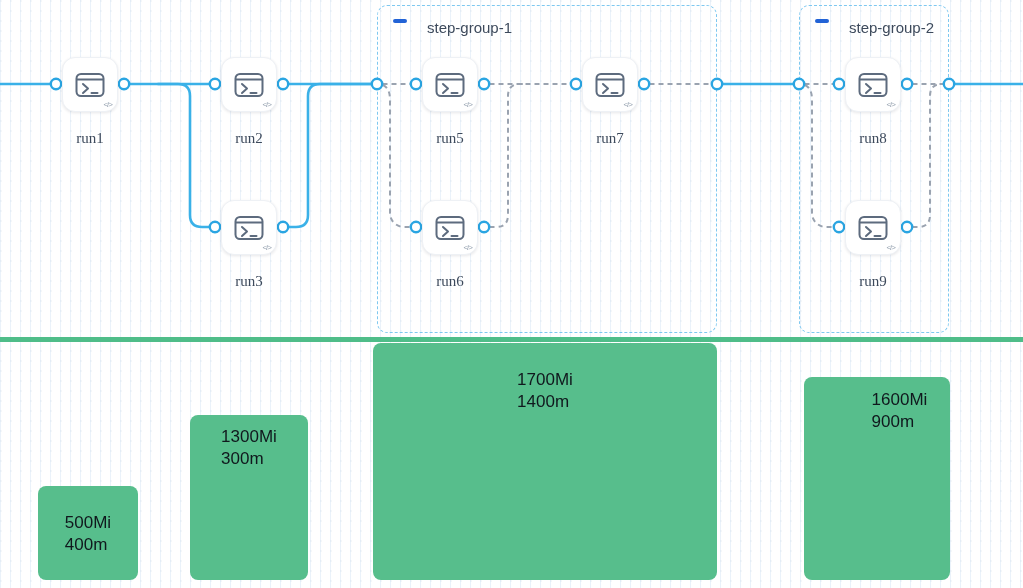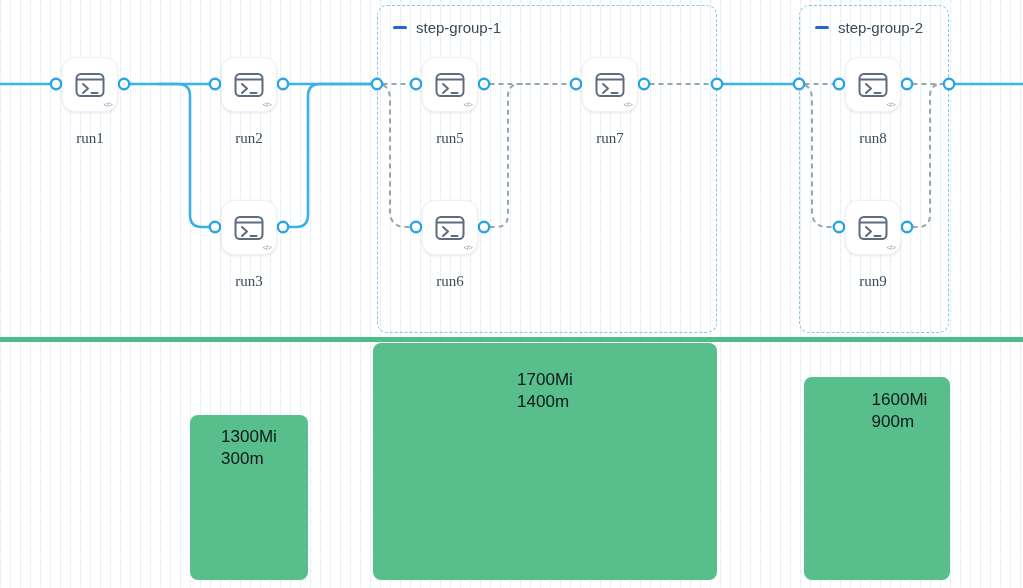--- a/index.html
+++ b/index.html
@@ -15,21 +15,21 @@
     position:relative;width:1023px;height:588px;
     background:
       radial-gradient(circle 1.1px at 1px 1px, var(--grid-dot) 60%, transparent 65%) 0 0/10px 10px,
       linear-gradient(to right, var(--grid-line) 1px, transparent 1px) 0 0/10px 10px,
       #fff;
   }
   .group{
     position:absolute;top:5px;height:328px;
     border:1.6px dashed var(--group-border);border-radius:10px;
   }
-  .group-header{display:flex;align-items:center;gap:9px;padding:13px 0 0 15px;}
+  .group-header{display:flex;gap:20px;padding:13px 0 0 15px;}
   .group-dash{width:14px;height:3.5px;border-radius:2px;background:var(--group-dash);display:inline-block;}
   .group-label{font-size:15px;color:var(--label-text);}
   .edges{position:absolute;left:0;top:0;width:1023px;height:588px;}
   .edge-blue{stroke:var(--edge-blue);stroke-width:2.6;fill:none;stroke-linecap:round;}
   .edge-dash{stroke:var(--dashed-edge);stroke-width:2;fill:none;stroke-dasharray:5 4;stroke-linecap:butt;}
   .port{fill:#fff;stroke:var(--port-stroke);stroke-width:2.4;}
   .node-wrap{position:absolute;width:56px;}
   .node{
     position:relative;width:56px;height:55px;background:#fff;border:1px solid #eef1f5;
     border-radius:13px;display:flex;align-items:center;justify-content:center;
@@ -196,20 +196,26 @@
           <path d="M9 13 l5 4.5 -5 4.5"></path>
           <path d="M17.5 22 h6"></path>
         </svg>
       <span class="code-badge">&lt;/&gt;</span>
     </div>
     <div class="node-label">run9</div>
   </div>
 
   <div class="divider"></div>
 
+  <div class="bar" style="left:38px;top:486px;width:100px;height:94px;">
+    <div class="bar-text" style="padding-top:26px;">
+      <span>500Mi</span>
+      <span>400m</span>
+    </div>
+  </div>
   <div class="bar" style="left:190px;top:415px;width:118px;height:165px;">
     <div class="bar-text" style="padding-top:11px;">
       <span>1300Mi</span>
       <span>300m</span>
     </div>
   </div>
   <div class="bar" style="left:373px;top:343px;width:344px;height:237px;">
     <div class="bar-text" style="padding-top:26px;">
       <span>1700Mi</span>
       <span>1400m</span>

